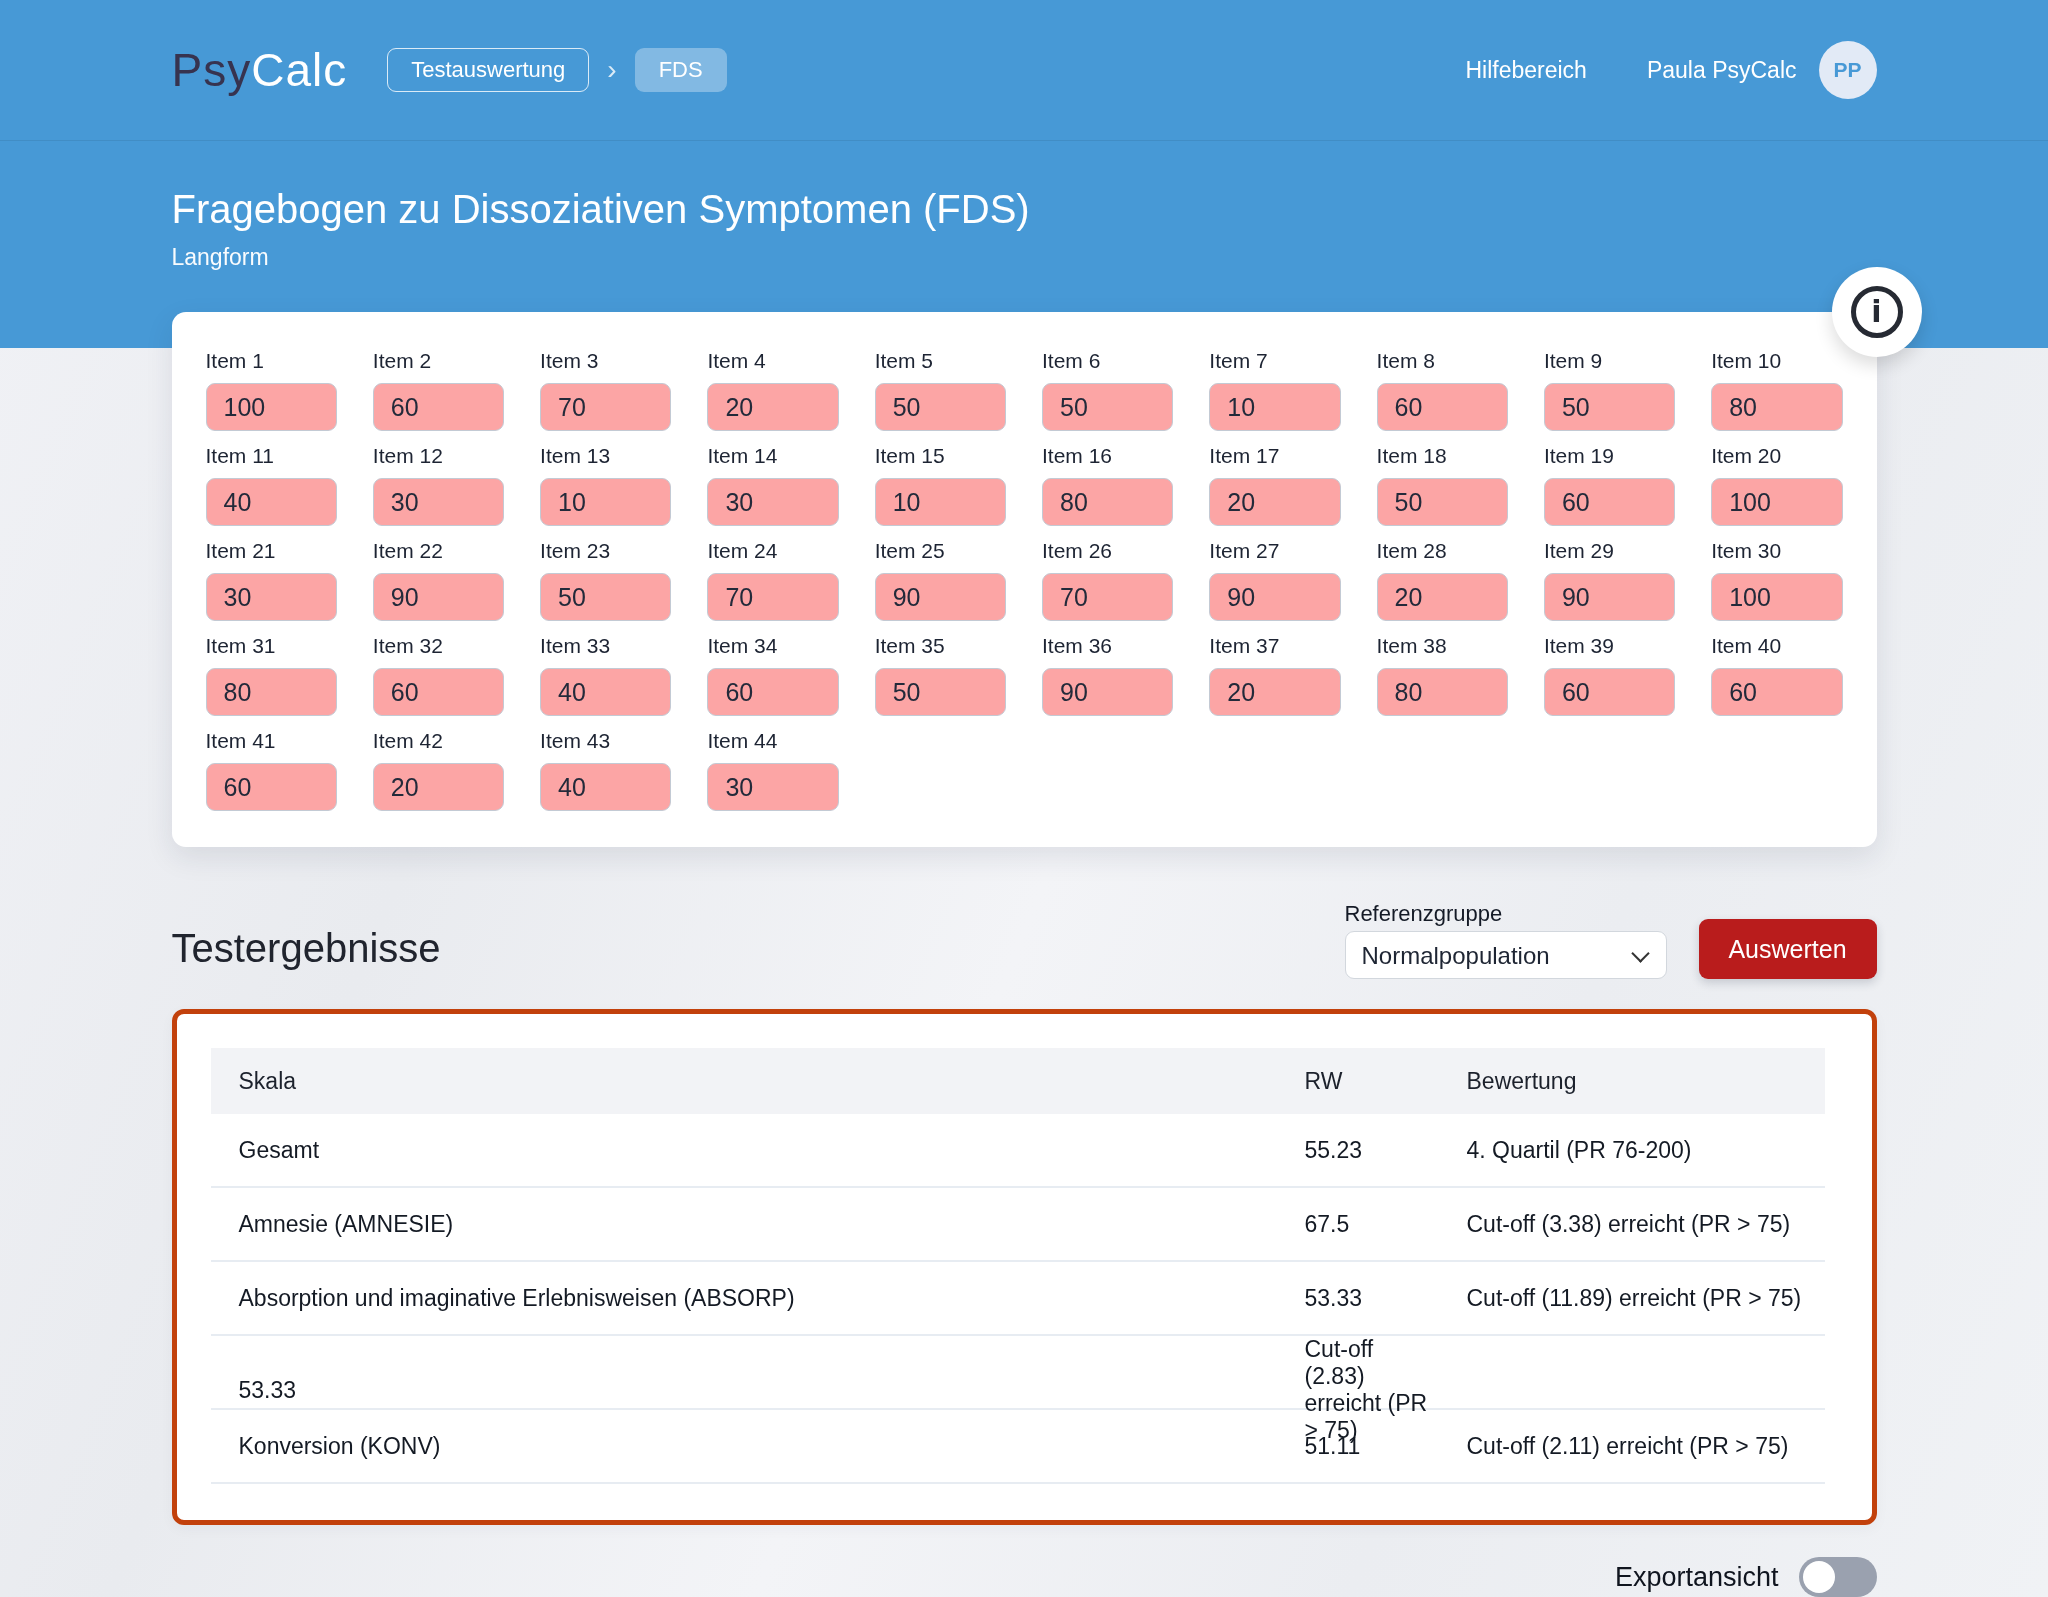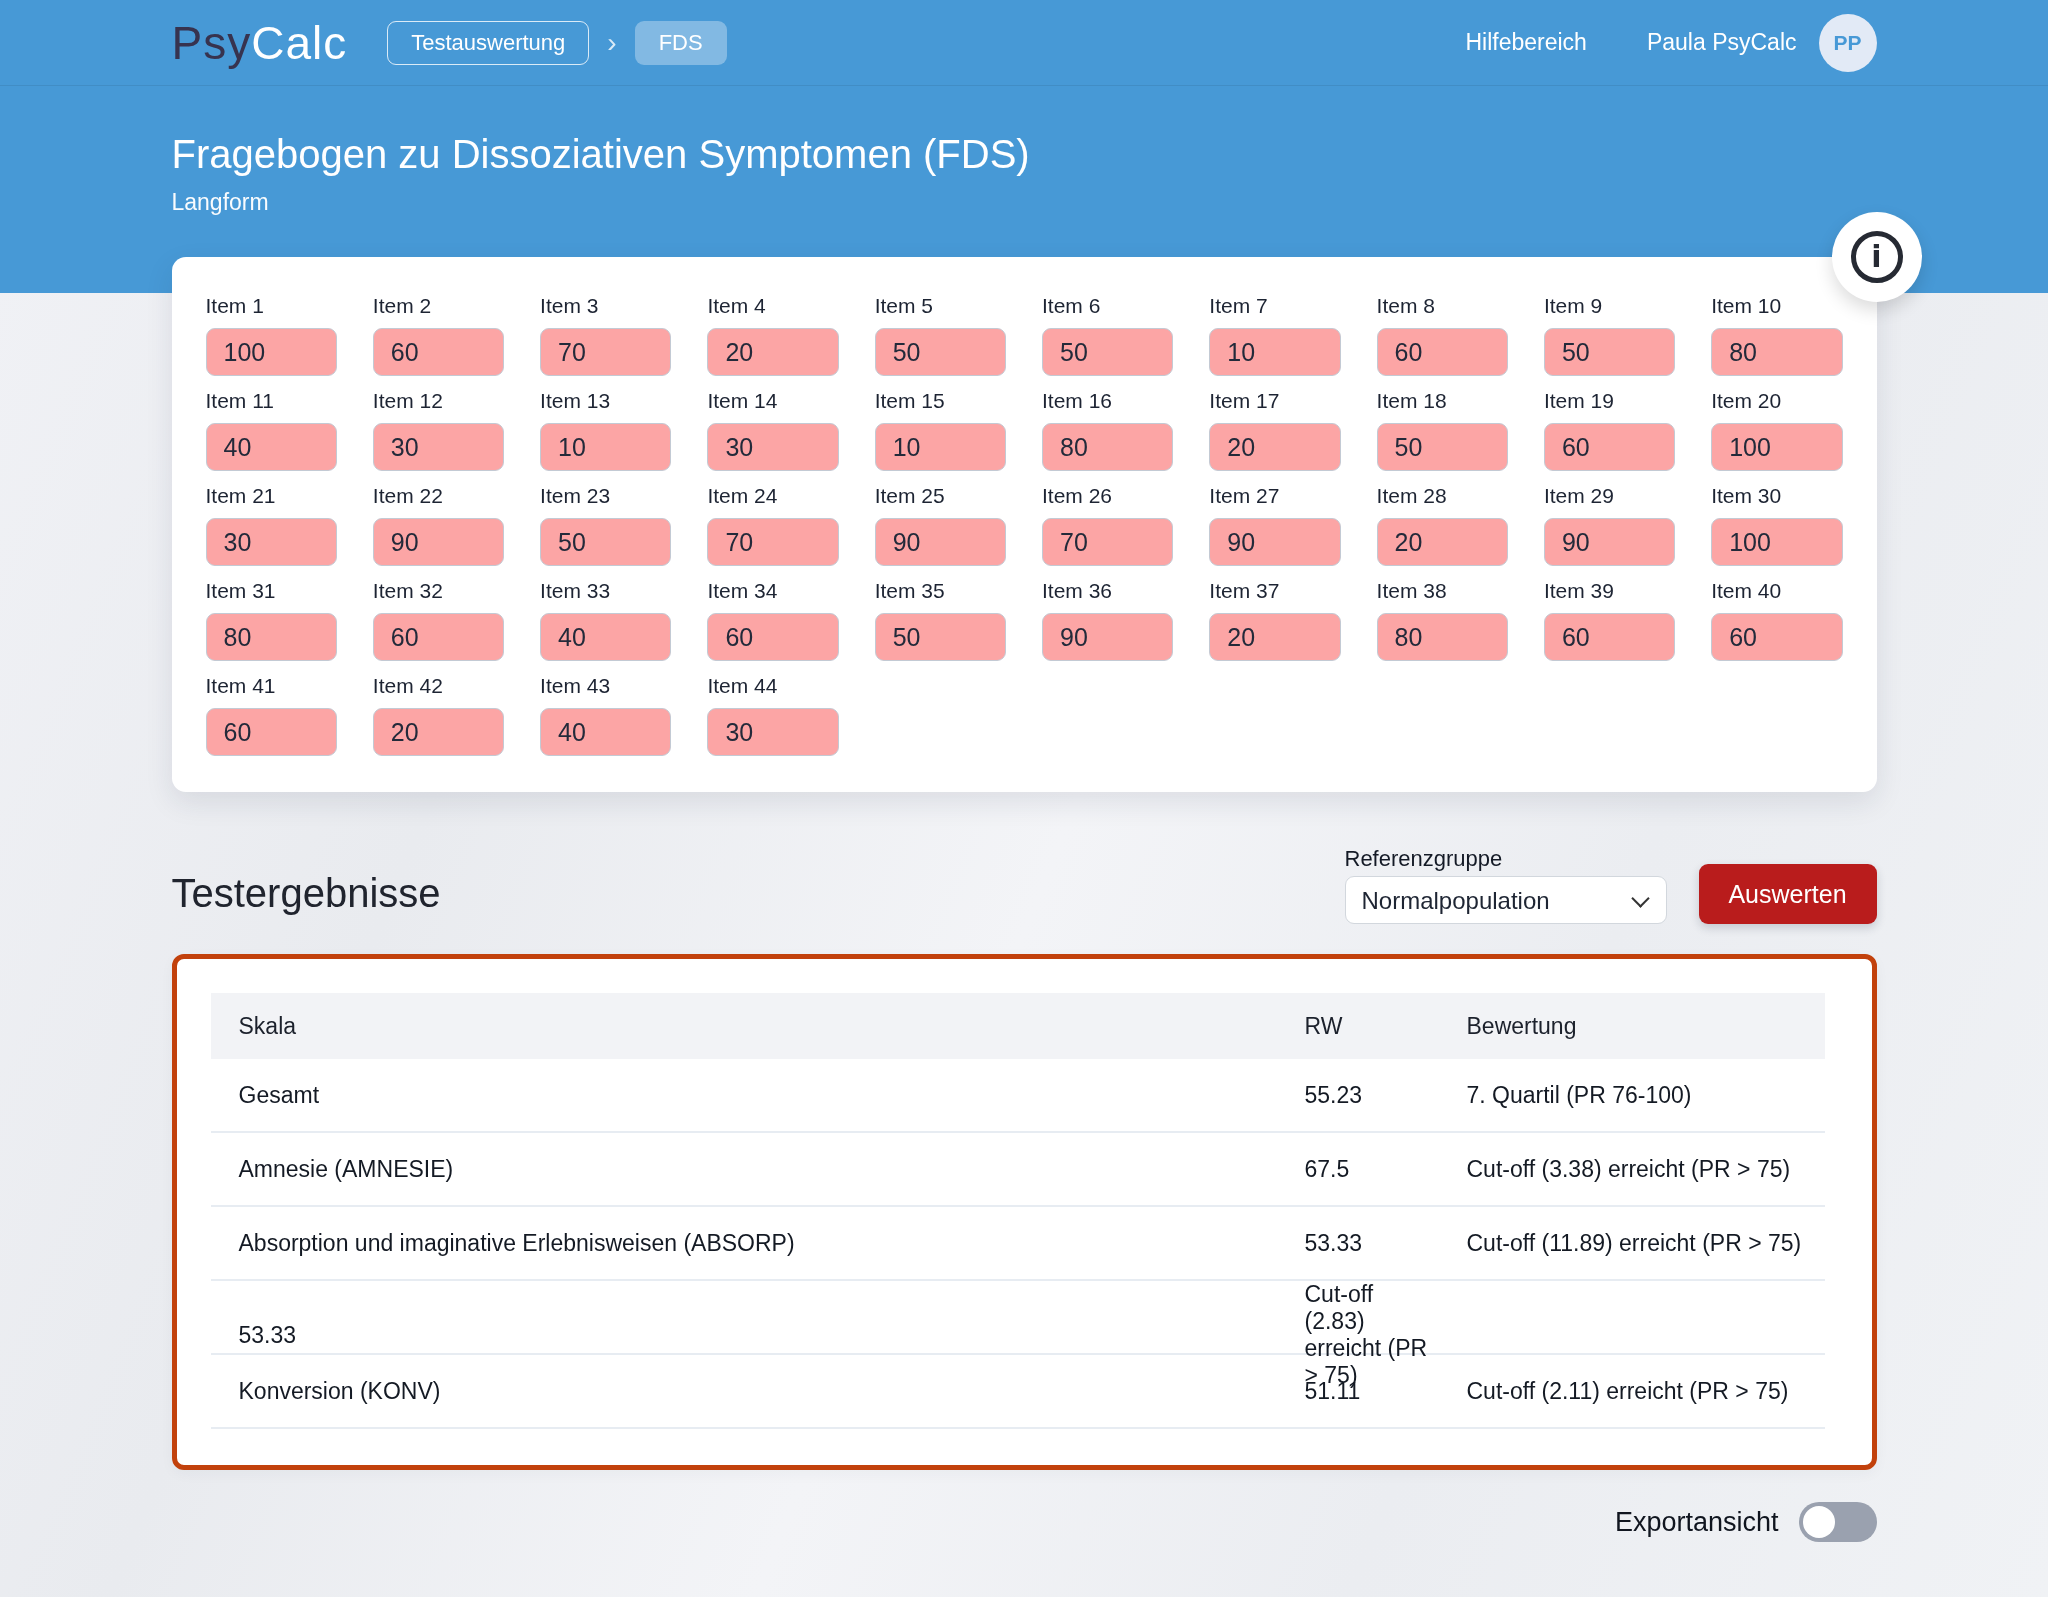--- a/index.html
+++ b/index.html
@@ -6,21 +6,21 @@
   html, body { width: 2048px; height: 1597px; overflow: hidden; }
   body {
     font-family: "Liberation Sans", "DejaVu Sans", sans-serif;
     background: #edeff3 linear-gradient(112deg, #f1f2f6 0%, #e9ebef 28%, #f3f4f7 52%, #ebedf1 74%, #f0f2f5 100%);
     color: #1d2433;
   }
   .container { width: 1705px; margin: 0 auto; position: relative; }
 
   
   .navbar {
-    height: 86px; background: #4799d6;
+    height: 141px; background: #4799d6;
     border-bottom: 1px solid rgba(0,0,0,0.08);
   }
   .navbar .container { height: 100%; display: flex; align-items: center; }
   .logo { font-size: 46px; font-weight: 300; letter-spacing: 1px; }
   .logo .p1 { color: #37334f; }
   .logo .p2 { color: #ffffff; }
   .crumbs { display: flex; align-items: center; margin-left: 40px; }
   .crumb-btn {
     height: 44px; padding: 0 23px; display: flex; align-items: center;
     border: 1px solid rgba(255,255,255,0.8); border-radius: 9px;
@@ -407,21 +407,21 @@
       <div class="rtable-head">
         <div class="cell">Skala</div>
         <div class="cell">RW</div>
         <div class="cell">Bewertung</div>
       </div>
       <div>
 
           <div class="rtable-row">
             <div class="cell">Gesamt</div>
             <div class="cell">55.23</div>
-            <div class="cell">7. Quartil (PR 76-100)</div>
+            <div class="cell">4. Quartil (PR 76-200)</div>
           </div>
 
           <div class="rtable-row">
             <div class="cell">Amnesie (AMNESIE)</div>
             <div class="cell">67.5</div>
             <div class="cell">Cut-off (3.38) erreicht (PR &gt; 75)</div>
           </div>
 
           <div class="rtable-row">
             <div class="cell">Absorption und imaginative Erlebnisweisen (ABSORP)</div>

